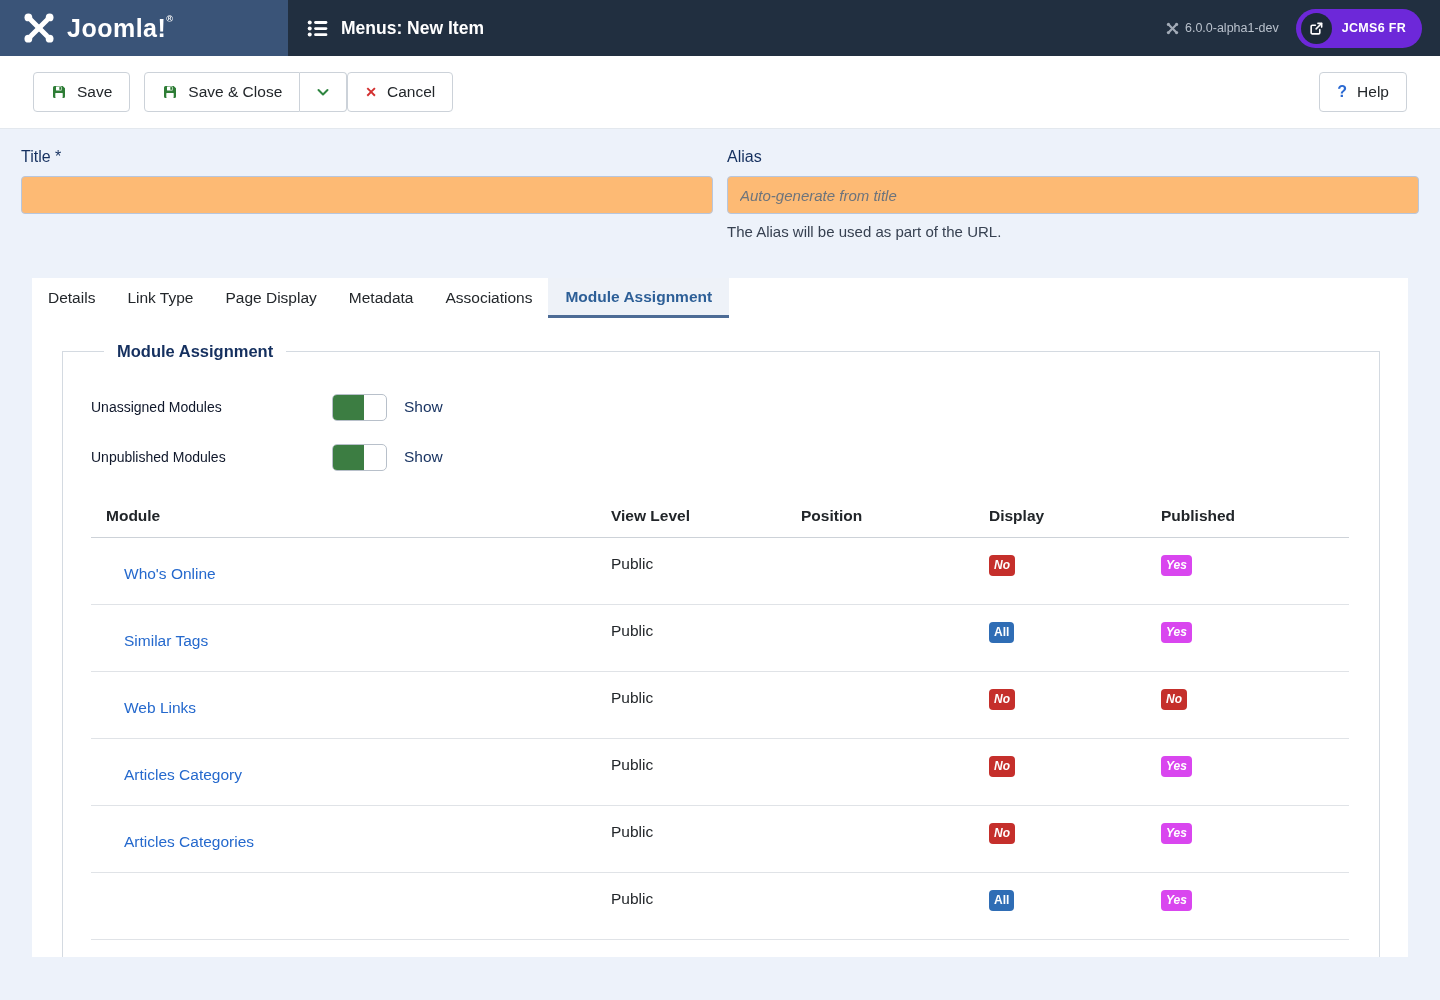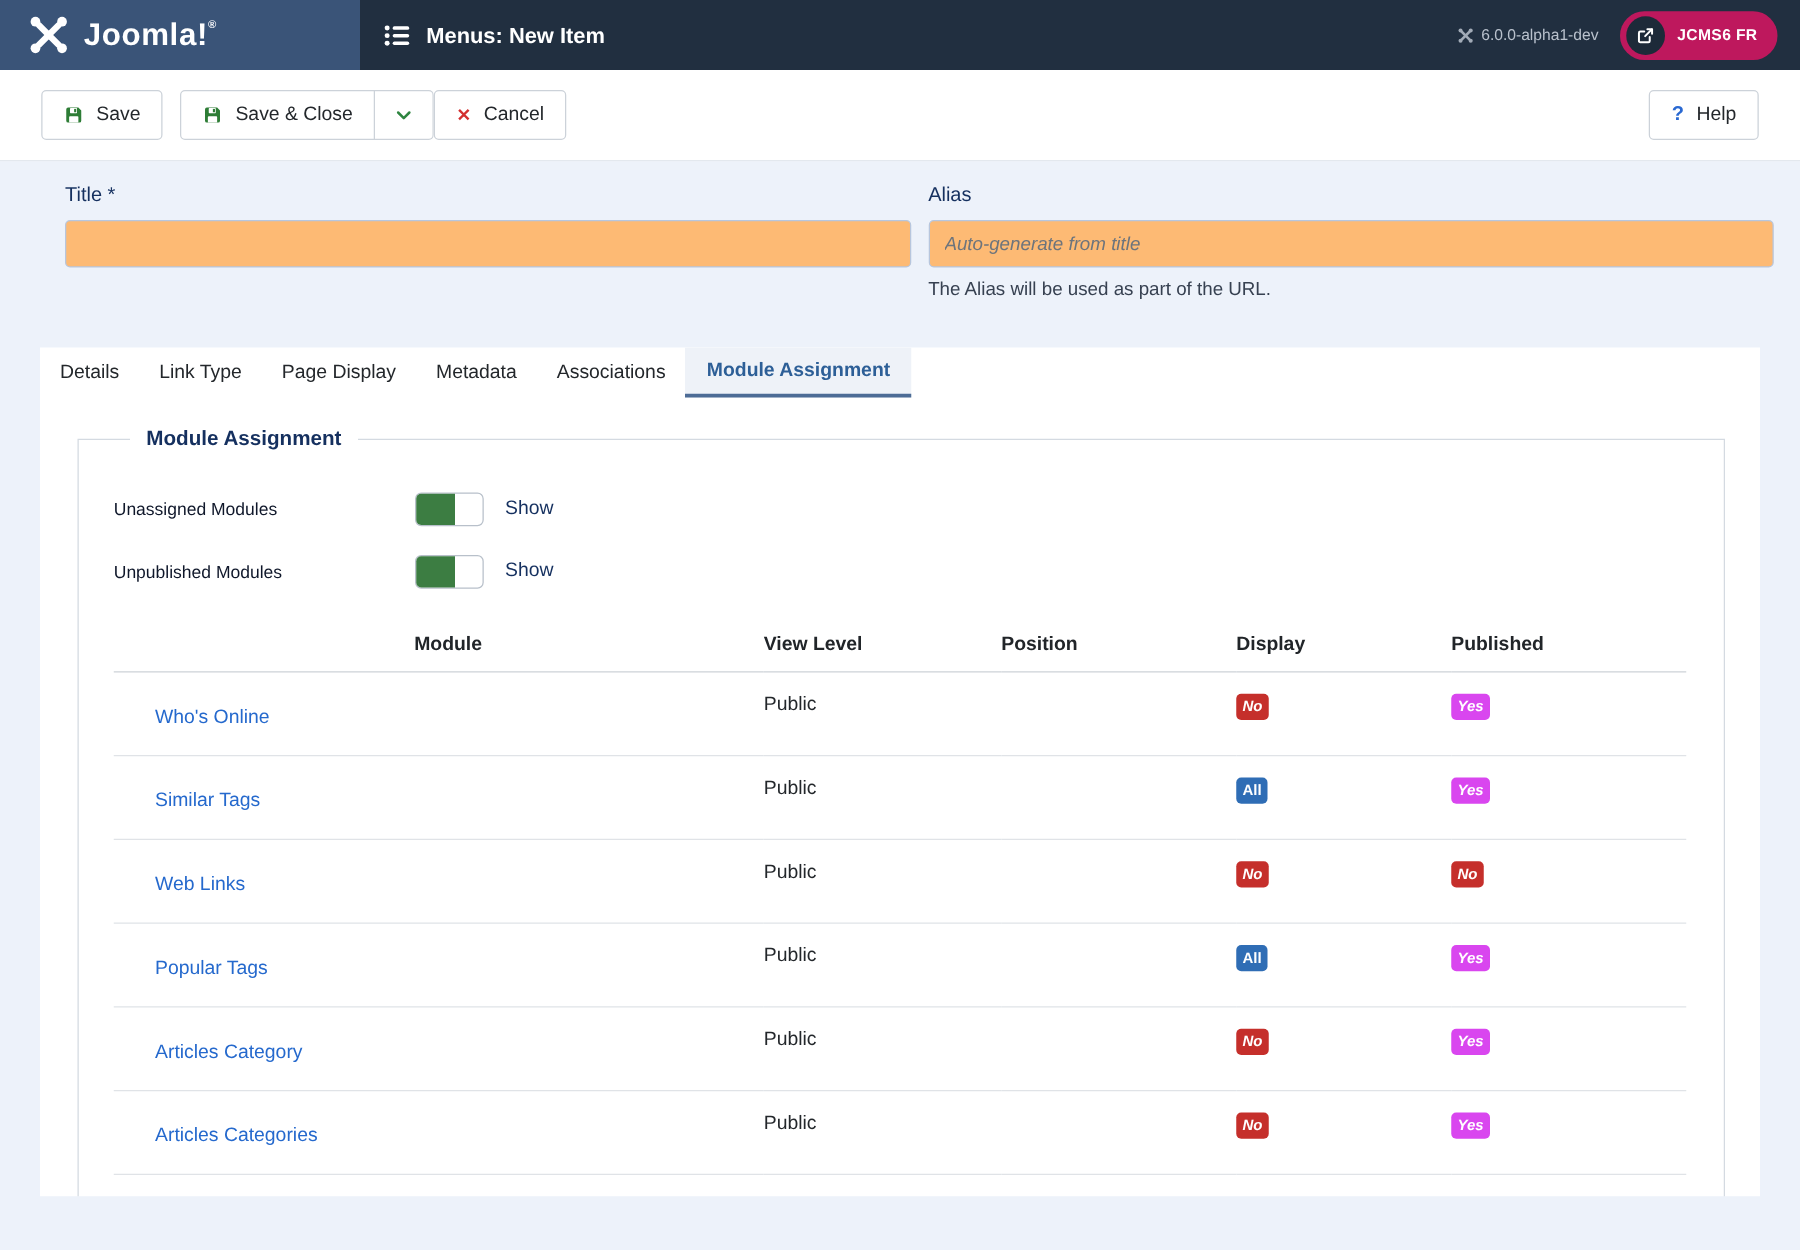--- a/index.html
+++ b/index.html
@@ -12,38 +12,38 @@
   .logo-mark { width:34px; height:34px; }
   .logo-text { color:#fff; font-size:25px; font-weight:600; letter-spacing:0.5px; }
   .logo-reg { color:#fff; font-size:9px; vertical-align:top; }
   .header-right { flex:1; background:#212f40; display:flex; align-items:center; padding:0 18px 0 19px; }
   .page-heading { display:flex; align-items:center; gap:13px; }
   .list-icon { width:21px; height:21px; }
   .page-title { color:#fff; font-size:17.5px; font-weight:bold; }
   .header-spacer { flex:1; }
   .version { display:flex; align-items:center; gap:6px; color:#b9c1cc; font-size:12.5px; margin-right:17px; }
   .version-icon { width:13px; height:13px; opacity:.85; }
-  .site-pill { display:flex; align-items:center; gap:10px; background:#be185d; border:none; border-radius:20px; height:39px; padding:4px 16px 4px 5px; cursor:pointer; }
+  .site-pill { display:flex; align-items:center; gap:10px; background:#6d28d9; border:none; border-radius:20px; height:39px; padding:4px 16px 4px 5px; cursor:pointer; }
   .pill-icon-circle { width:31px; height:31px; border-radius:50%; background:#1d2a39; display:flex; align-items:center; justify-content:center; }
   .pill-label { color:#fff; font-size:12.5px; font-weight:bold; letter-spacing:.3px; }
 
   
   .toolbar { background:#fff; height:73px; display:flex; align-items:center; padding:0 33px; border-bottom:1px solid #e3e8ee; }
   .btn { display:inline-flex; align-items:center; gap:10px; height:40px; padding:0 17px; background:#fff;
          border:1px solid #ccd2d9; border-radius:4px; font-family:inherit; font-size:15.5px; color:#23272b; cursor:pointer; }
   .btn + .btn, .btn-group { margin-left:14px; }
   .btn-group { display:inline-flex; }
   .btn-group .btn { margin-left:0; border-radius:4px 0 0 4px; }
   .btn-group .btn.drop { border-left:none; border-radius:0 4px 4px 0; padding:0 15px; }
   .glyph-red { color:#d32f2f; font-size:14px; font-weight:bold; }
   .glyph-blue { color:#2a69d2; font-size:16px; font-weight:bold; }
   .toolbar-spacer { flex:1; }
 
   
-  .form-row { display:flex; gap:14px; padding:19px 21px 0;margin-left:31px; }
+  .form-row { display:flex; gap:14px; padding:19px 21px 0; }
   .form-col { flex:1; }
   .field-label { display:block; color:#15305f; font-size:16px; font-weight:500; margin-bottom:10px; }
   .text-input { width:100%; height:38px; border:1px solid #b7c6dd; border-radius:4px; background:#fdba74;
                 font-family:inherit; font-size:15px; padding:0 12px; color:#23272b; outline:none; }
   .text-input::placeholder { font-style:italic; color:#6d747c; }
   .field-help { margin-top:9px; color:#374151; font-size:15px; }
 
   
   .card { margin:38px 32px 0; background:#fff; height:679px; overflow:hidden; }
   .tab-bar { display:flex; height:40px; }
@@ -58,21 +58,21 @@
   .control-row { display:flex; align-items:center; margin-top:22px; height:28px; }
   .control-row.first { margin-top:26px; }
   .control-label { width:241px; color:#0f172a; font-size:14px; }
   .switch { position:relative; width:55px; height:27px; background:#fff; border:1px solid #b8c0ca; border-radius:5px; cursor:pointer; flex:0 0 auto; }
   .switch .on-half { position:absolute; left:0; top:0; bottom:0; width:58%; background:#3c7d42; border-radius:4px 0 0 4px; }
   .switch-state { margin-left:17px; color:#15305f; font-size:15.5px; }
 
   
   table.modules { border-collapse:collapse; table-layout:fixed; width:1258px; margin-top:24px; }
   table.modules th { text-align:left; font-size:15.5px; font-weight:bold; color:#212529; height:42px; vertical-align:middle; padding:0; }
-  table.modules th.col-module { padding-left:15px;text-align:center; }
+  table.modules th.col-module { padding-left:15px; }
   table.modules thead tr { border-bottom:1px solid #cdd2d8; }
   table.modules tbody tr { border-bottom:1px solid #e0e3e7; height:67px; }
   table.modules td { vertical-align:top; padding:17px 0 0 0; font-size:15.5px; color:#23272b; }
   table.modules td.cell-module { padding:27px 0 0 33px; }
   .module-link { color:#2569cd; text-decoration:none; font-size:15.5px; cursor:pointer; }
   .badge { display:inline-block; min-width:23px; padding:4px 5px; border-radius:4px; color:#fff;
            font-size:12px; font-weight:bold; line-height:1.1; text-align:center; }
   .badge-red { background:#c52f2b;font-style:italic; }
   .badge-green { background:#d946ef;font-style:italic; }
   .badge-blue { background:#2f6db5; }
@@ -248,27 +248,20 @@
             <td><span class="badge badge-green">Yes</span></td>
           </tr>
           <tr>
             <td class="cell-module"><a class="module-link" href="#">Web Links</a></td>
             <td><span>Public</span></td>
             <td><span></span></td>
             <td><span class="badge badge-red">No</span></td>
             <td><span class="badge badge-red">No</span></td>
           </tr>
           <tr>
-            <td class="cell-module"><a class="module-link" href="#">Popular Tags</a></td>
-            <td><span>Public</span></td>
-            <td><span></span></td>
-            <td><span class="badge badge-blue">All</span></td>
-            <td><span class="badge badge-green">Yes</span></td>
-          </tr>
-          <tr>
             <td class="cell-module"><a class="module-link" href="#">Articles Category</a></td>
             <td><span>Public</span></td>
             <td><span></span></td>
             <td><span class="badge badge-red">No</span></td>
             <td><span class="badge badge-green">Yes</span></td>
           </tr>
           <tr>
             <td class="cell-module"><a class="module-link" href="#">Articles Categories</a></td>
             <td><span>Public</span></td>
             <td><span></span></td>

